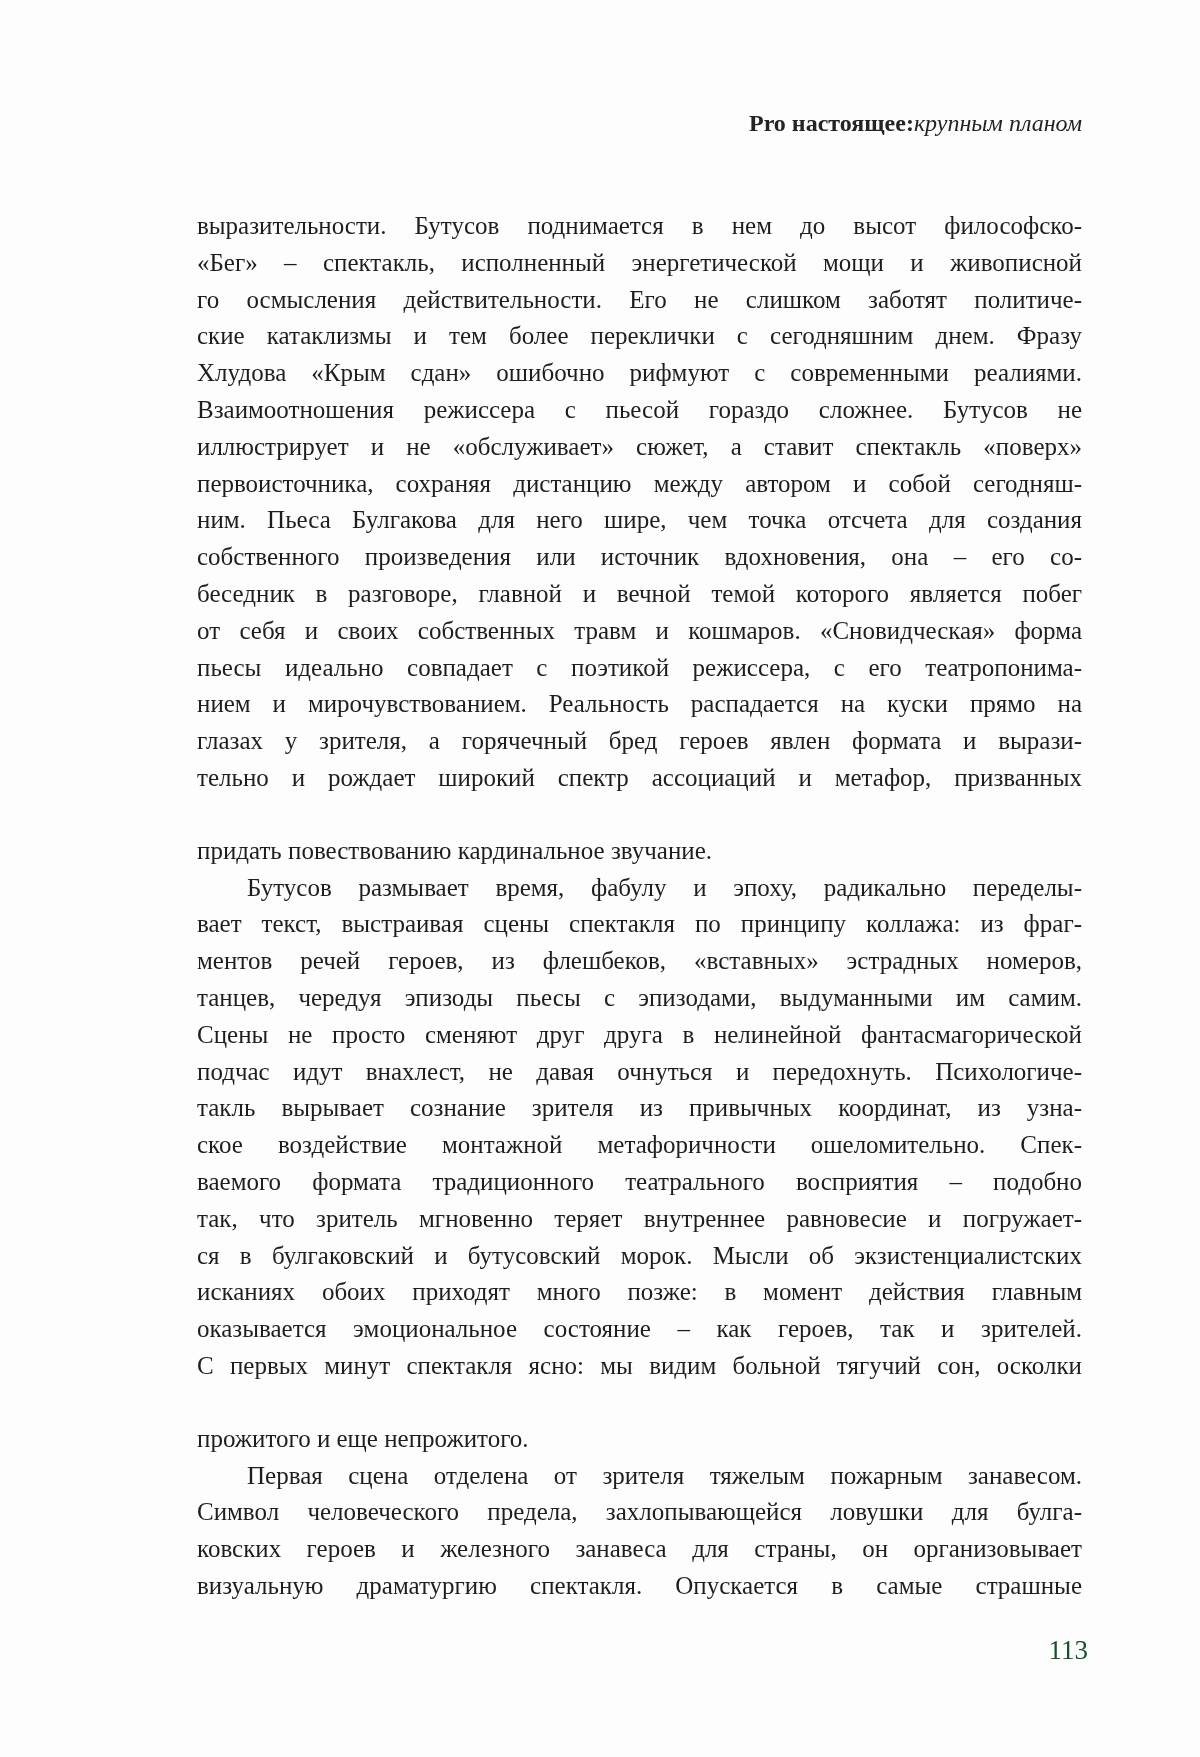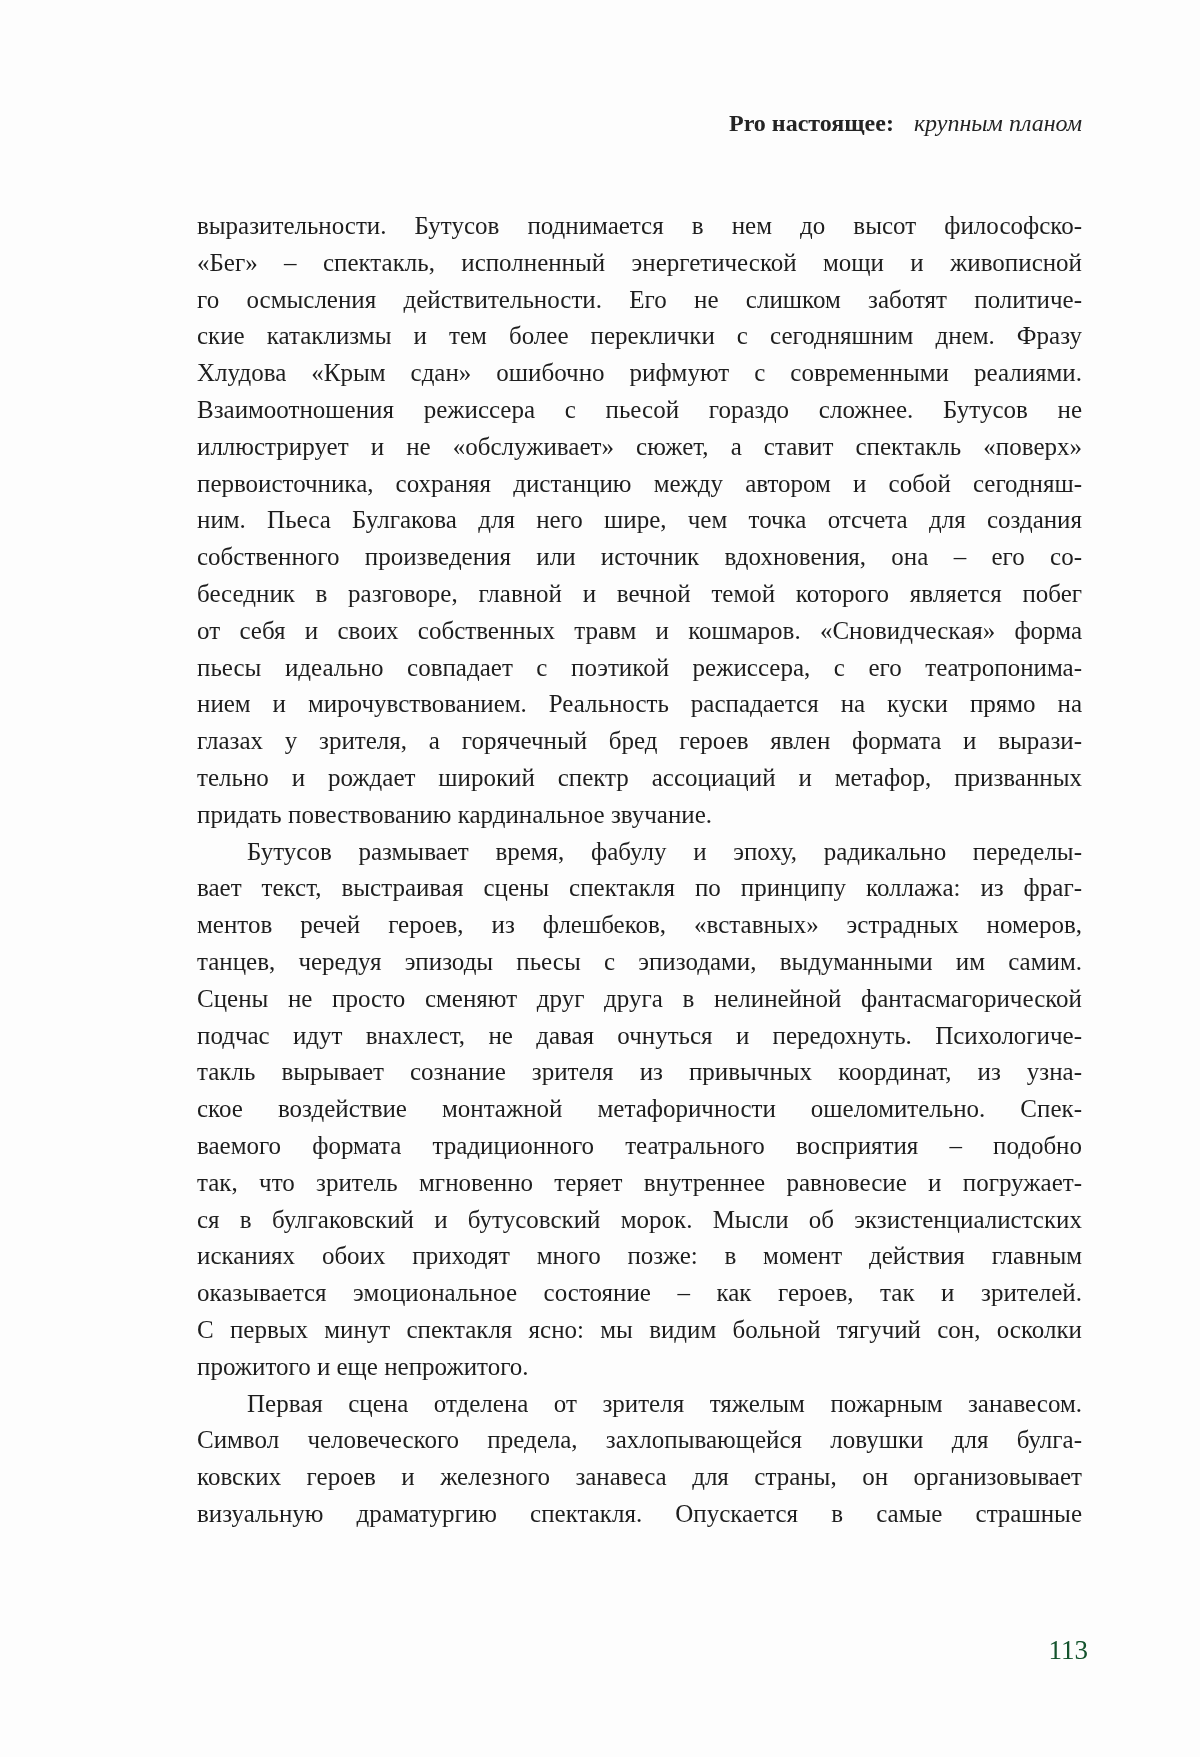--- a/index.html
+++ b/index.html
@@ -23,38 +23,38 @@
     font-size: 24px;
     line-height: 30px;
     white-space: nowrap;
     color: #242424;
   }
   .running-head .rh-bold {
     font-weight: 700;
   }
   .running-head .rh-italic {
     font-style: italic;
-    margin-left: 20px;
   }
   .body-text {
     position: absolute;
     top: 208px;
     left: 197px;
     width: 885px;
     font-size: 25px;
     line-height: 36.8px;
     color: #1e1e1e;
   }
   .line {
     text-align: justify;
     text-align-last: justify;
   }
   .line.last {
     text-align: justify;
     text-align-last: left;
+    margin-top: 36px;
   }
   .line.indent {
     text-indent: 50px;
   }
   .page-number {
     position: absolute;
     top: 1634px;
     right: 112px;
     font-size: 27px;
     line-height: 32px;

